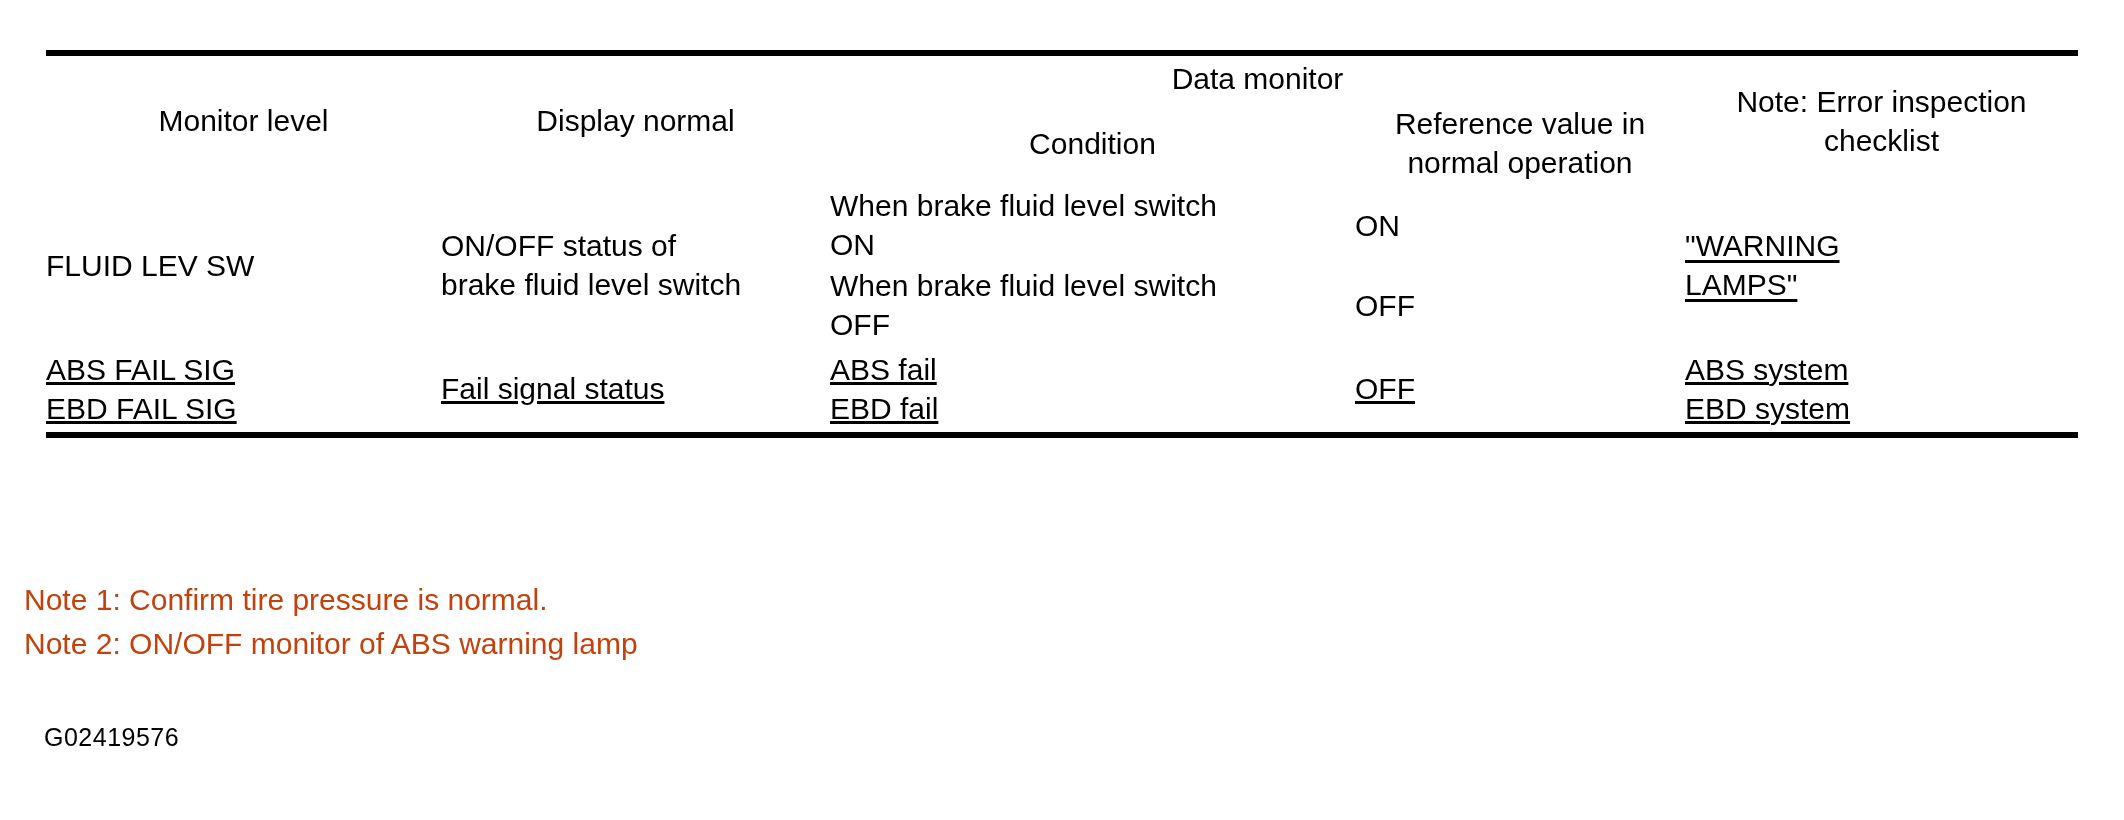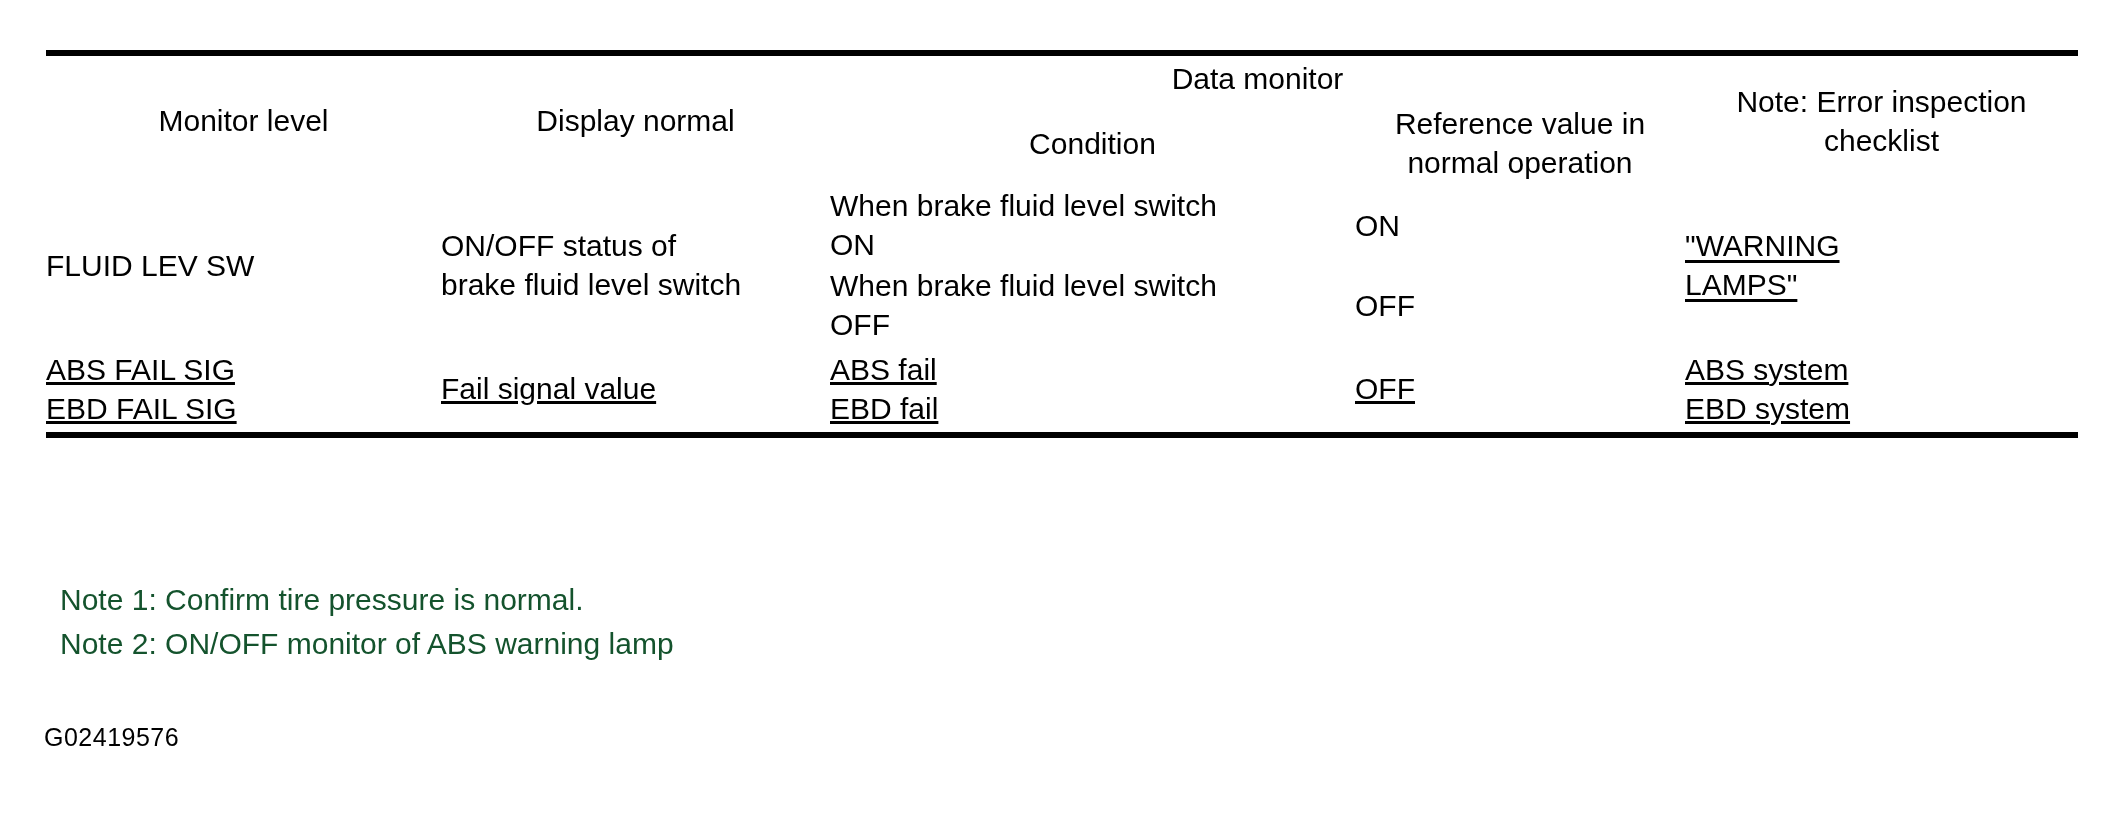--- a/index.html
+++ b/index.html
@@ -83,23 +83,22 @@
   
   .notes {
     position: absolute;
     left: 24px;
     top: 578px;
     width: 2060px;
   }
   .note-line {
     font-size: 30px;
     line-height: 44px;
-    color: #14532d;
+    color: #c2410c;
     white-space: pre;
-    margin-left: 36px;
   }
 
   .fig-id {
     position: absolute;
     left: 44px;
     top: 722px;
     font-size: 25px;
     line-height: 30px;
     color: #000;
     letter-spacing: 0.5px;
@@ -177,21 +176,21 @@
             <span>OFF</span>
           </td>
         </tr>
 
         <tr class="row-fail">
           <td class="cell cell-left hr-top pad-left-28">
             <span style="white-space:pre-line">ABS FAIL SIG
 EBD FAIL SIG</span>
           </td>
           <td class="cell cell-left vr-left hr-top pad-left-24">
-            <span style="white-space:pre-line">Fail signal value</span>
+            <span style="white-space:pre-line">Fail signal status</span>
           </td>
           <td class="cell cell-left vr-left hr-top pad-left-20">
             <span style="white-space:pre-line">ABS fail
 EBD fail</span>
           </td>
           <td class="cell cell-left vr-left hr-top pad-left-20">
             <span>OFF</span>
           </td>
           <td class="cell cell-left vr-left hr-top pad-left-20">
             <span style="white-space:pre-line">ABS system

